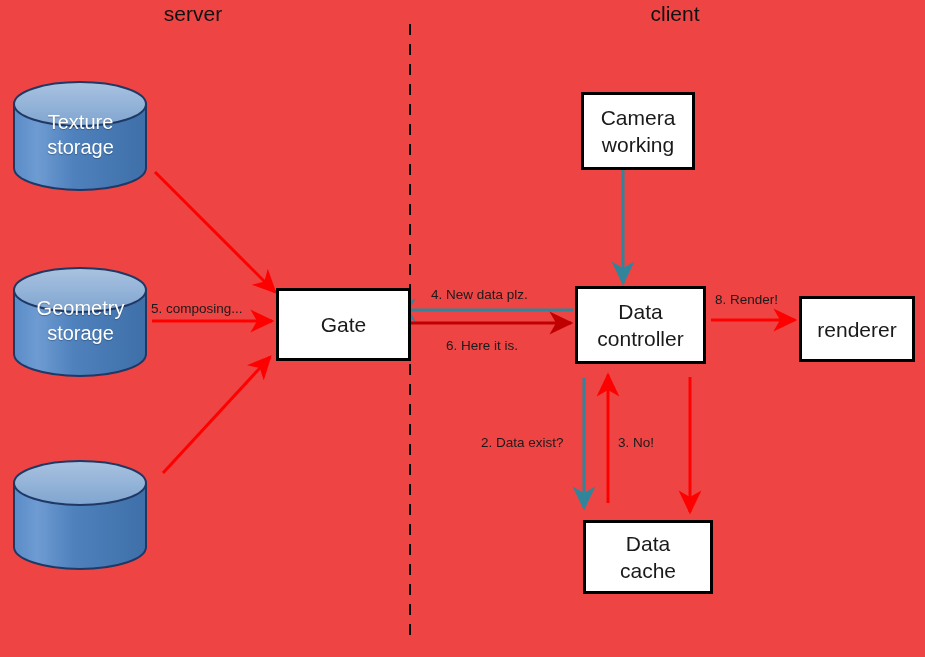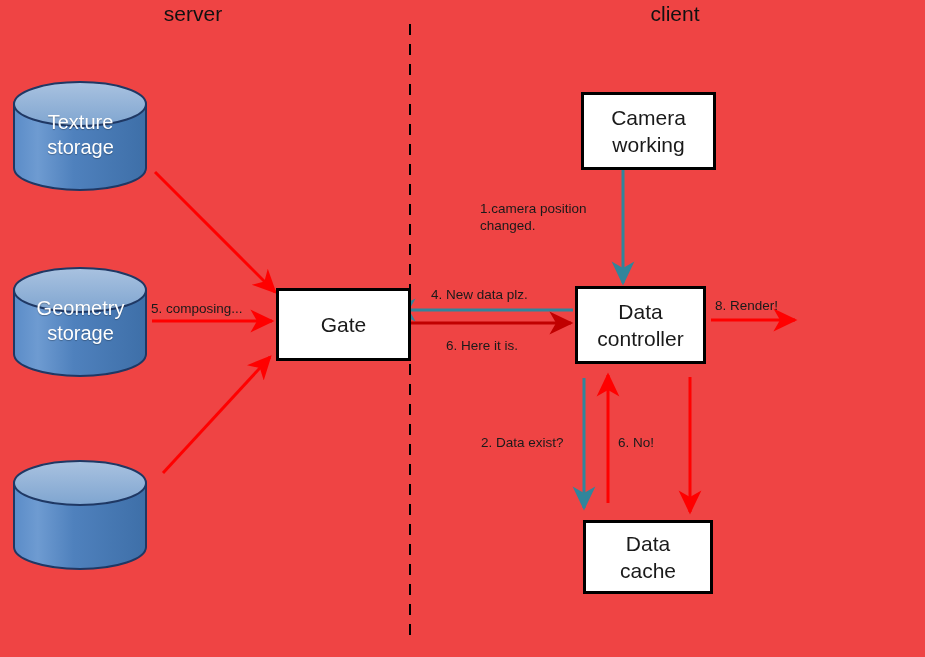--- a/index.html
+++ b/index.html
@@ -162,45 +162,46 @@
   <div class="cylinder" style="left:14px; top:268px;">
     <div class="cyl-label" style="white-space:pre-line;">Geometry
 storage</div>
   </div>
 
 
   <div class="rect-box" style="left:276px; top:288px; width:135px; height:73px;">
     <span>Gate</span>
   </div>
 
-  <div class="rect-box" style="left:581px; top:92px; width:135px; height:78px; white-space:pre-line;">
+  <div class="rect-box" style="left:581px; top:92px; width:114px; height:78px; white-space:pre-line;">
     <span style="white-space:pre-line;">Camera
 working</span>
   </div>
 
   <div class="rect-box" style="left:575px; top:286px; width:131px; height:78px;">
     <span style="white-space:pre-line;">Data
 controller</span>
   </div>
 
+  <div class="rect-box" style="left:799px; top:296px; width:116px; height:66px;">
+    <span>renderer</span>
+  </div>
 
   <div class="rect-box" style="left:583px; top:520px; width:130px; height:74px;">
     <span style="white-space:pre-line;">Data
 cache</span>
   </div>
 
-  <div class="edge-label" style="left:480px; top:200px; width:160px;">1.camera position
-changed.</div>
 
   <div class="edge-label nowrap" style="left:481px; top:434px;">2. Data exist?</div>
 
-  <div class="edge-label nowrap" style="left:618px; top:434px;">6.  No!</div>
+  <div class="edge-label nowrap" style="left:618px; top:434px;">3.  No!</div>
 
   <div class="edge-label nowrap" style="left:431px; top:286px;">4.  New data plz.</div>
 
   <div class="edge-label nowrap" style="left:151px; top:300px;">5. composing...</div>
 
   <div class="edge-label nowrap" style="left:446px; top:337px;">6. Here it is.</div>
 
 
-  <div class="edge-label nowrap" style="left:715px; top:297px;">8. Render!</div>
+  <div class="edge-label nowrap" style="left:715px; top:291px;">8. Render!</div>
 
 </div>
 
 </body></html>

